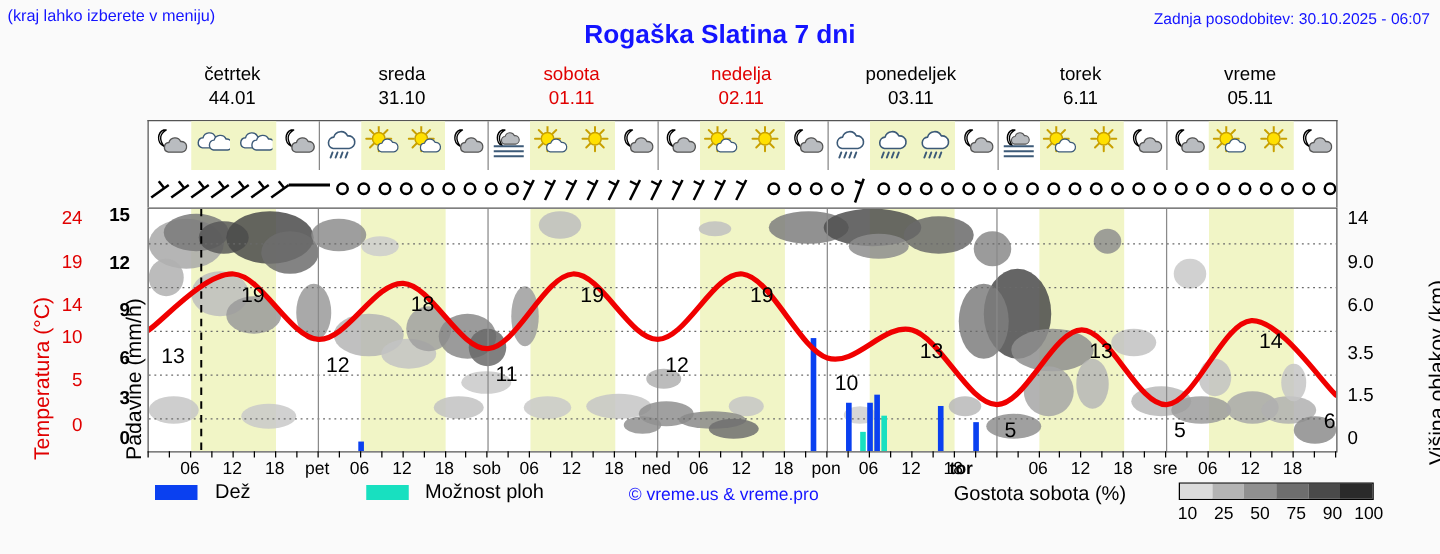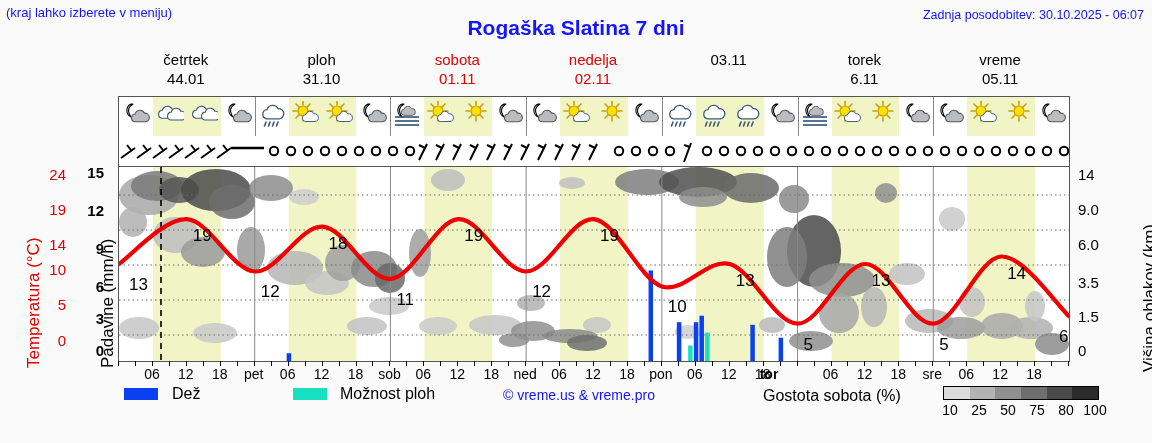--- a/index.html
+++ b/index.html
@@ -71,32 +71,33 @@
 <div class="abs" id="hdr-left">(kraj lahko izberete v meniju)</div>
 <div class="abs" id="hdr-title">Rogaška Slatina 7 dni</div>
 <div class="abs" id="hdr-right">Zadnja posodobitev: 30.10.2025 - 06:07</div>
 
 <div class="abs" id="dayrow">
     <div class="day" style="left: 0px; width: 135.714px;">
       <span class="dn">četrtek</span>
       <span class="dd">44.01</span>
     </div>
     <div class="day" style="left: 135.714px; width: 135.714px;">
-      <span class="dn">ploh</span>
+      <span class="dn">sreda</span>
       <span class="dd">31.10</span>
     </div>
     <div class="day we" style="left: 271.429px; width: 135.714px;">
       <span class="dn">sobota</span>
       <span class="dd">01.11</span>
     </div>
     <div class="day we" style="left: 407.143px; width: 135.714px;">
       <span class="dn">nedelja</span>
       <span class="dd">02.11</span>
     </div>
     <div class="day" style="left: 542.857px; width: 135.714px;">
+      <span class="dn">ponedeljek</span>
       <span class="dd">03.11</span>
     </div>
     <div class="day" style="left: 678.571px; width: 135.714px;">
       <span class="dn">torek</span>
       <span class="dd">6.11</span>
     </div>
     <div class="day" style="left: 814.286px; width: 135.714px;">
       <span class="dn">vreme</span>
       <span class="dd">05.11</span>
     </div>
@@ -794,16 +795,16 @@
       <div style="background: rgb(144, 144, 144);"></div>
       <div style="background: rgb(110, 110, 110);"></div>
       <div style="background: rgb(74, 74, 74);"></div>
       <div style="background: rgb(42, 42, 42);"></div>
     </div>
   <div id="cloudnums">
       <div class="cn" style="left: 14px; top: 0px;">10</div>
       <div class="cn" style="left: 43px; top: 0px;">25</div>
       <div class="cn" style="left: 72px; top: 0px;">50</div>
       <div class="cn" style="left: 101px; top: 0px;">75</div>
-      <div class="cn" style="left: 130px; top: 0px;">80</div>
+      <div class="cn" style="left: 130px; top: 0px;">90</div>
       <div class="cn" style="left: 159px; top: 0px;">100</div>
     </div>
 </div>
 
 </body></html>

